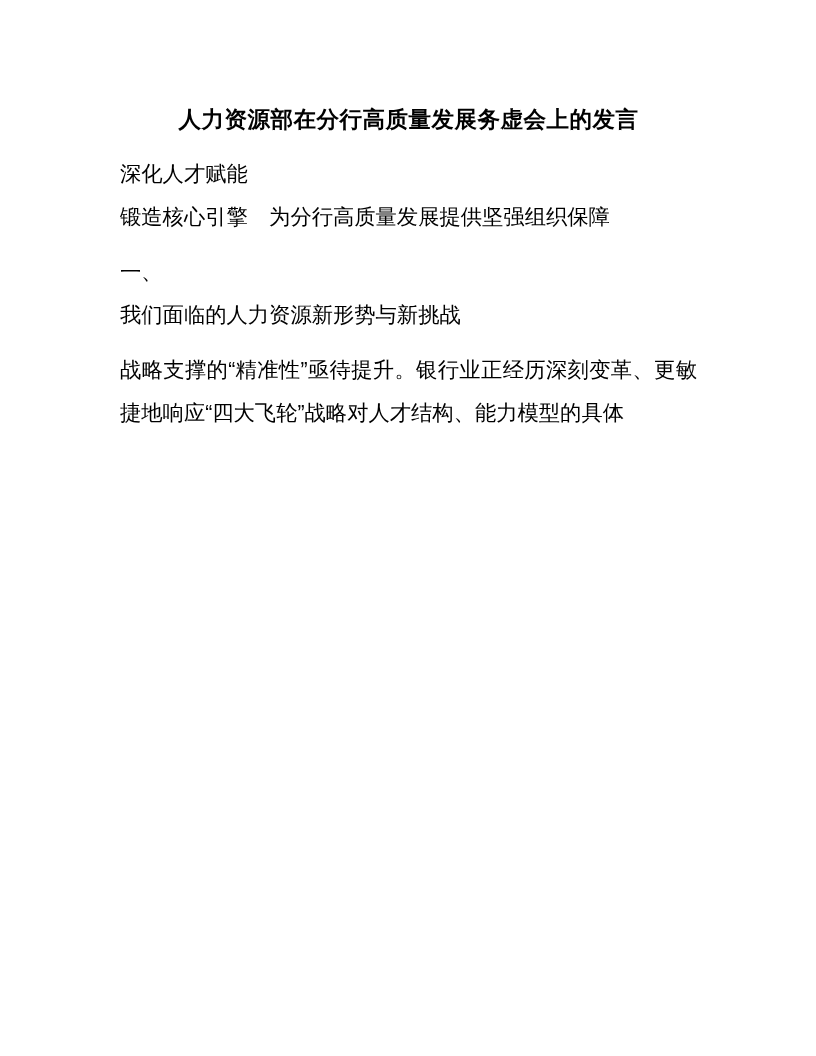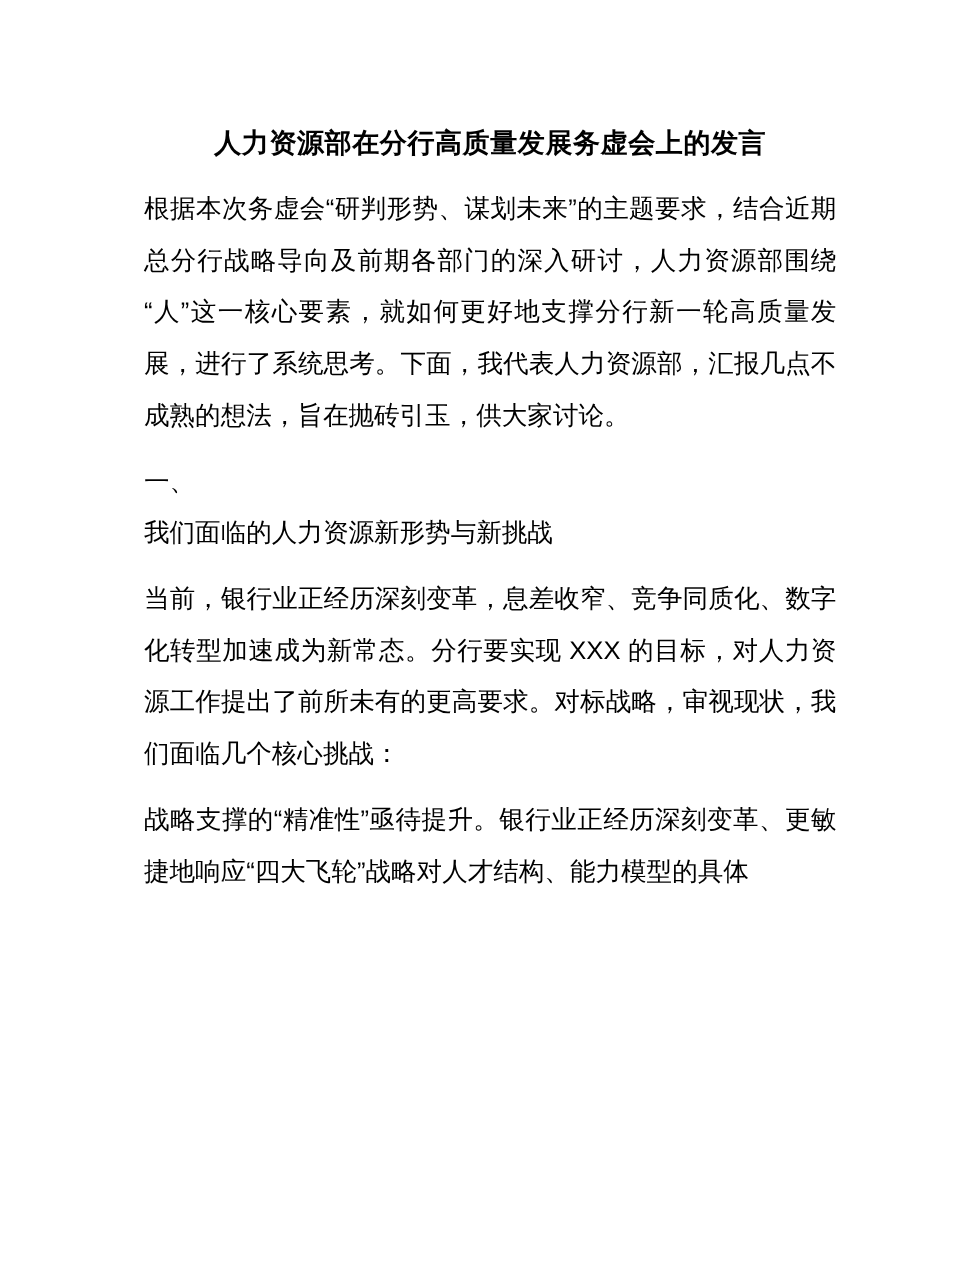--- a/index.html
+++ b/index.html
@@ -36,18 +36,17 @@
     text-justify: inter-ideograph;
     word-break: break-all;
   }
 </style>
 </head>
 <body>
 
 <div class="page">
   <h1 class="doc-title">人力资源部在分行高质量发展务虚会上的发言</h1>
   <div class="doc-body">
-      <p class="para body">根据本次务虚会“研判形势、谋划未来”的主题要求，结合近期总分行战略导向及前期各部门的深入研讨，人力资源部围绕“人”这一核心要素，就如何更好地支撑分行新一轮高质量发展，进行了系统思考。下面，我代表人力资源部，汇报几点不成熟的想法，旨在抛砖引玉，供大家讨论。</p>
+      <p class="para subtitle">深化人才赋能<br>锻造核心引擎　为分行高质量发展提供坚强组织保障</p>
       <p class="para heading">一、<br>我们面临的人力资源新形势与新挑战</p>
-      <p class="para body">当前，银行业正经历深刻变革，息差收窄、竞争同质化、数字化转型加速成为新常态。分行要实现 XXX 的目标，对人力资源工作提出了前所未有的更高要求。对标战略，审视现状，我们面临几个核心挑战：</p>
       <p class="para body">战略支撑的“精准性”亟待提升。银行业正经历深刻变革、更敏捷地响应“四大飞轮”战略对人才结构、能力模型的具体</p>
     </div>
 </div>
 
 </body></html>

